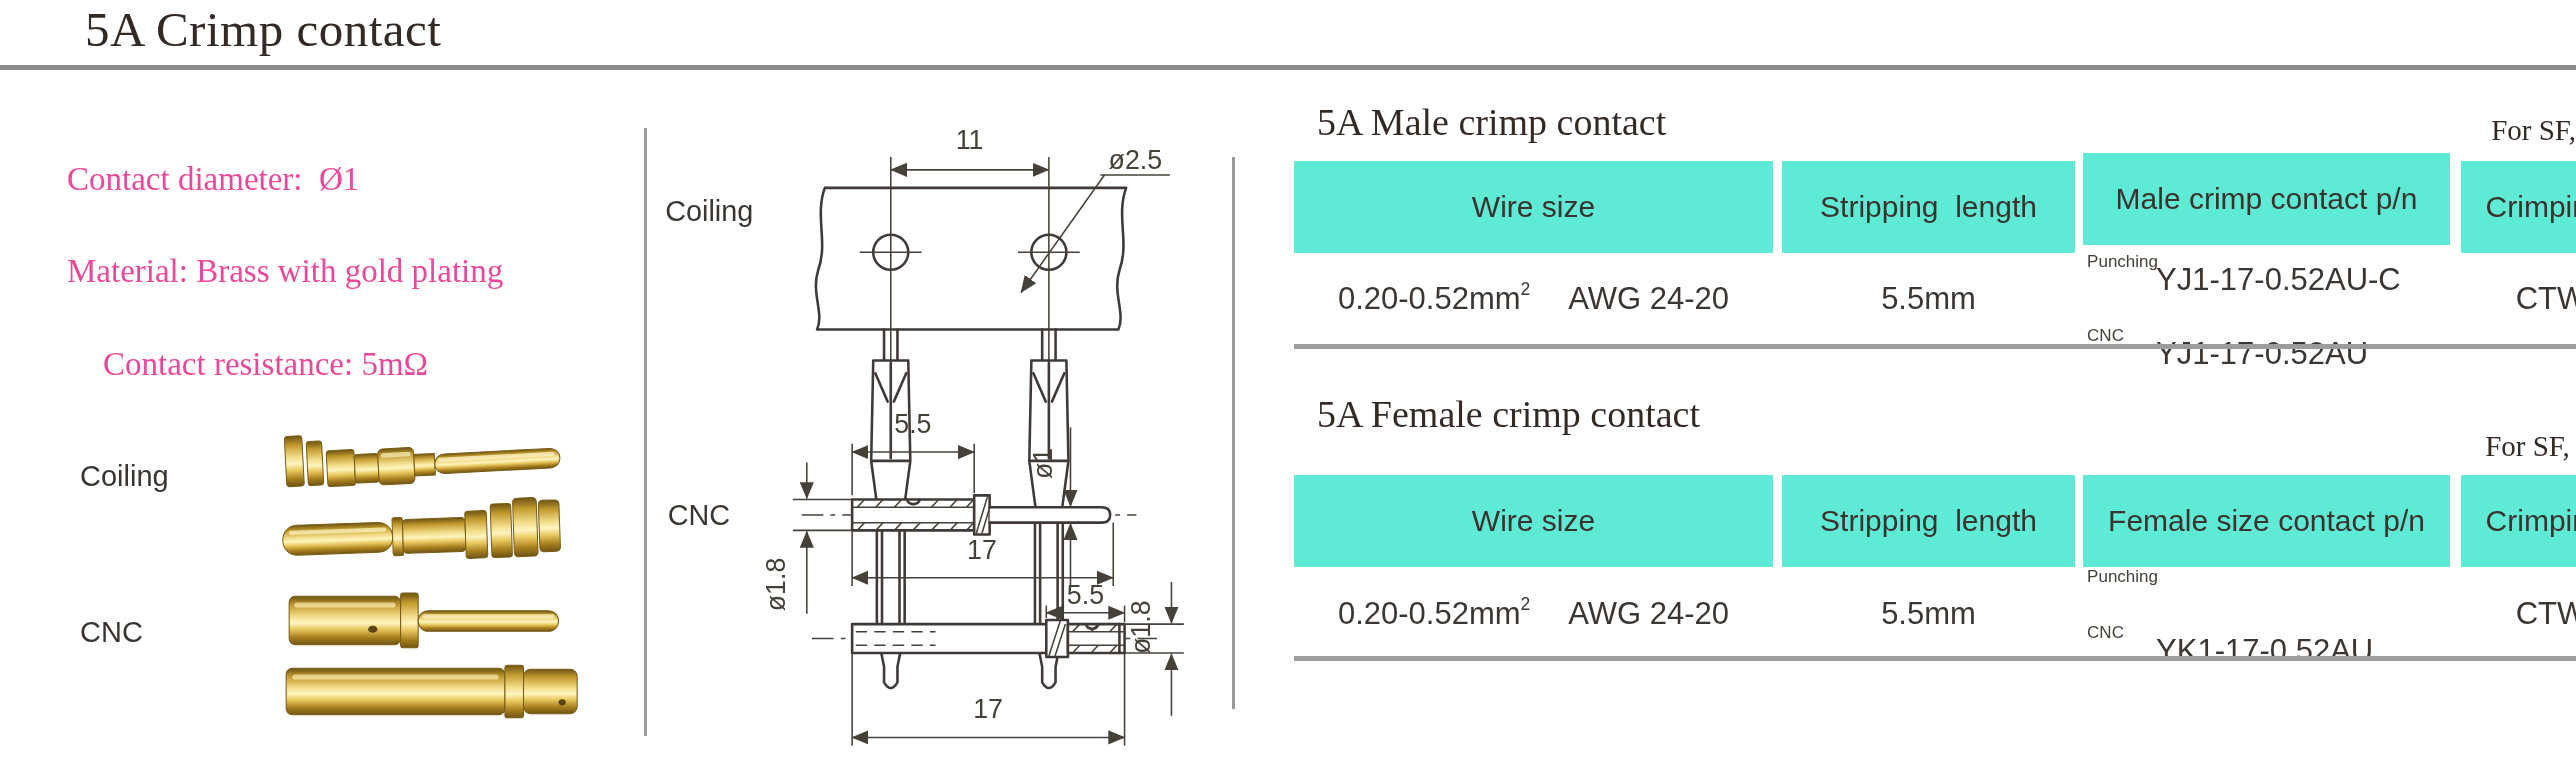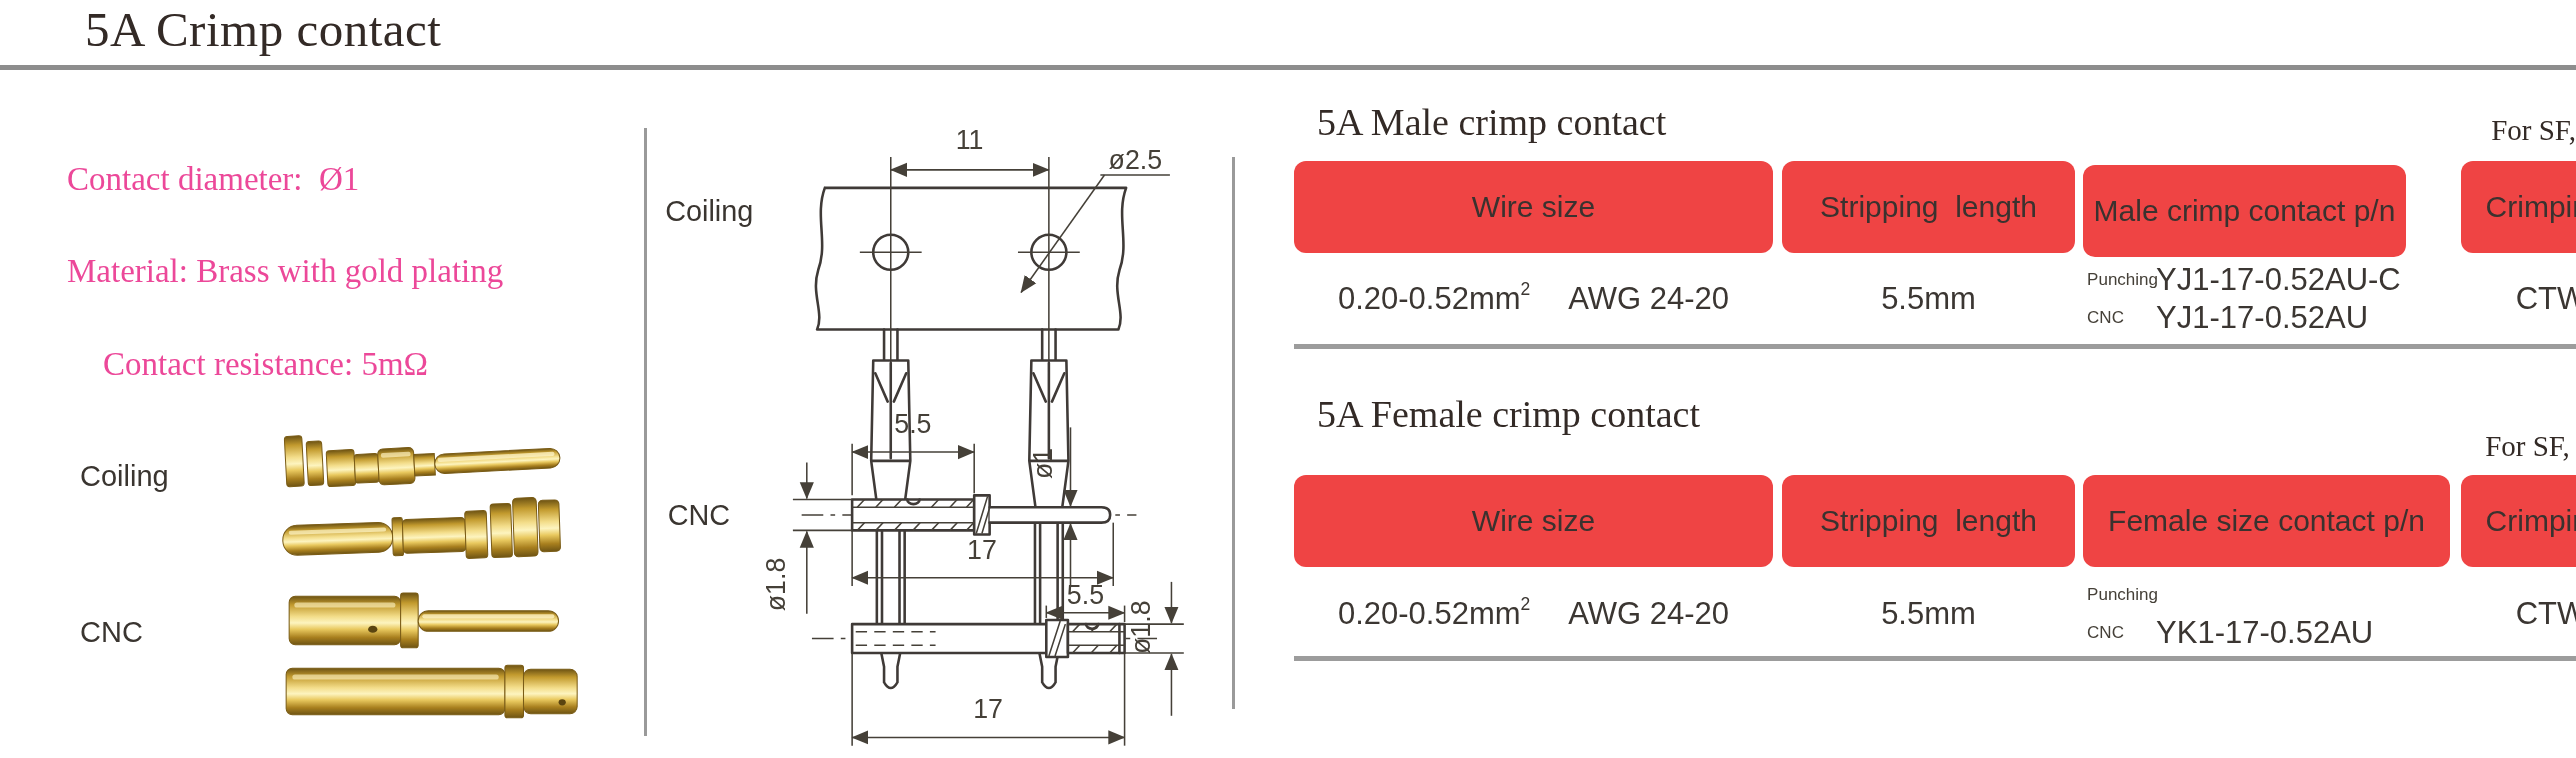--- a/index.html
+++ b/index.html
@@ -12,30 +12,30 @@
   .top-rule{left:0;top:65px;width:3003px;height:4.6px;background:#8d8d8d;}
 
   .spec-line{left:67px;font-size:33px;color:#ec4899;white-space:pre;}
 
   .photo-label{left:80px;font-size:29px;color:#3a3530;}
   .divider{width:2.6px;background:#9a9a9a;}
 
   
   .tbl-title{font-size:38px;color:#332a26;white-space:pre;}
   .tbl-note{font-size:29px;color:#332a26;white-space:pre;}
-  .th{height:92px;background:#ef4444;display:flex;align-items:center;justify-content:center;
-      font-size:30px;color:#3a322f;white-space:pre;text-align:center;border-radius:12px;}
+  .th{height:92px;background:#5eead4;display:flex;align-items:center;justify-content:center;
+      font-size:30px;color:#3a322f;white-space:pre;text-align:center;}
   .td{height:93px;display:flex;align-items:center;justify-content:center;
       font-size:31px;color:#3b3632;white-space:pre;}
   .td.wire .mm2 sup{font-size:17.5px;vertical-align:14.4px;letter-spacing:0;}
   .td.wire .gap{display:inline-block;width:38px;}
   .td.pn{flex-direction:column;align-items:flex-start;justify-content:center;padding-left:4.1px;box-sizing:border-box;}
   .pn-line{display:flex;align-items:center;line-height:38px;}
   .pn-method{font-size:17px;width:69px;flex:0 0 auto;color:#454038;}
-  .pn-val{font-size:31px;}
+  .pn-val{font-size:31px;margin-top:36px;}
   .tbl-rule{height:5.2px;background:#9c9c9c;}
 
   
   svg text{font-family:"Liberation Sans",sans-serif;fill:#454038;font-size:52px;}
   .oln{fill:none;stroke:#3f3a37;stroke-width:5;stroke-linejoin:round;stroke-linecap:round;}
   .thin{fill:none;stroke:#454038;stroke-width:3;}
   .dim{fill:none;stroke:#454038;stroke-width:3;}
   .ctr{fill:none;stroke:#454038;stroke-width:3;stroke-dasharray:42 14 9 14;}
   .hid{fill:none;stroke:#454038;stroke-width:3;stroke-dasharray:22 14;}
   .dwg-label{font-size:56px;fill:#3a3530;}
@@ -240,21 +240,21 @@
     <line class="thin" x1="927" y1="1128" x2="927" y2="1308"></line>
     <line class="dim" x1="398" y1="1292" x2="927" y2="1292" marker-start="url(#arw)" marker-end="url(#arw)"></line>
     <text x="662" y="1255" text-anchor="middle">17</text>
   </svg>
 
   <div class="abs serif tbl-title" style="left:1317px;top:100px;">5A Male crimp contact</div>
   <div class="abs serif tbl-note" style="right:4.1px;top:114px;">For SF, SA, SP, SY, WP, WS/WF/WY16-28</div>
 
   <div class="abs th" style="left:1294px;top:161px;width:479px;">Wire size</div>
   <div class="abs th" style="left:1782px;top:161px;width:293px;">Stripping  length</div>
-  <div class="abs th" style="left:2083px;top:165px;width:323px;">Male crimp contact p/n</div>
+  <div class="abs th" style="left:2083px;top:153px;width:367px;">Male crimp contact p/n</div>
   <div class="abs th" style="left:2461px;top:161px;width:276px;">Crimping tool p/n</div>
 
   <div class="abs td wire" style="left:1294px;top:252px;width:479px;">
     <span class="mm2"><span>0.20-0.52mm</span><sup>2</sup></span><span class="gap"></span><span>AWG 24-20</span>
   </div>
   <div class="abs td" style="left:1782px;top:252px;width:293px;">5.5mm</div>
   <div class="abs td pn" style="left:2083px;top:252px;width:367px;">
     <div class="pn-line">
       <span class="pn-method">Punching</span><span class="pn-val">YJ1-17-0.52AU-C</span>
     </div>

